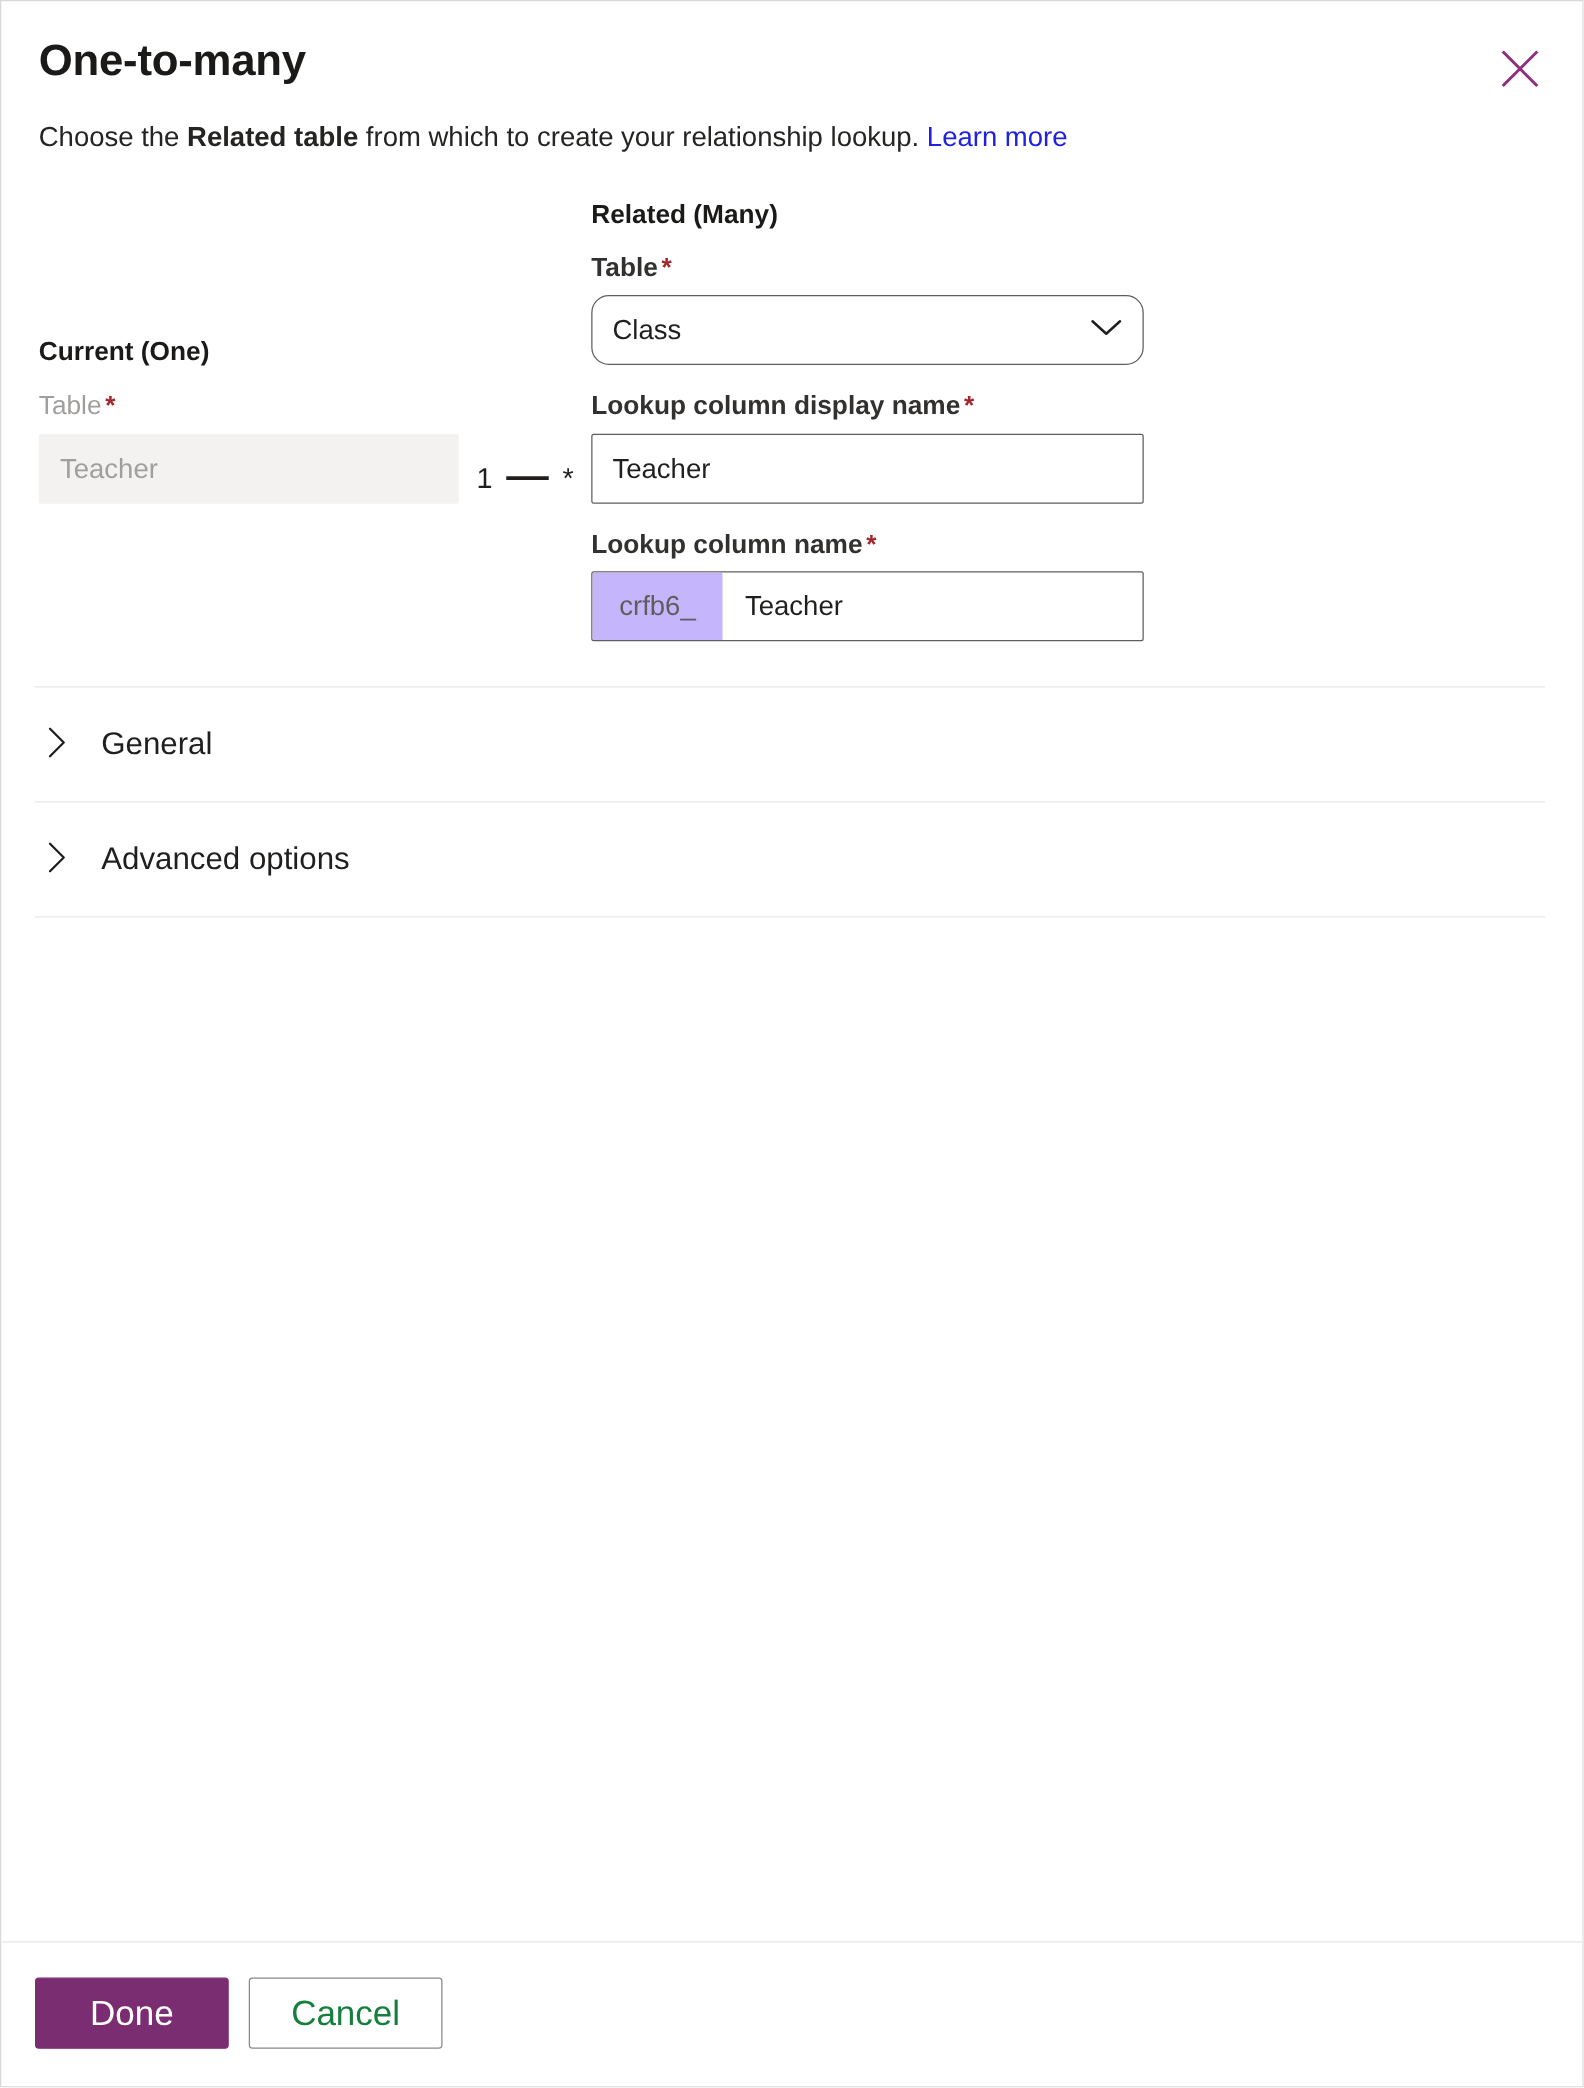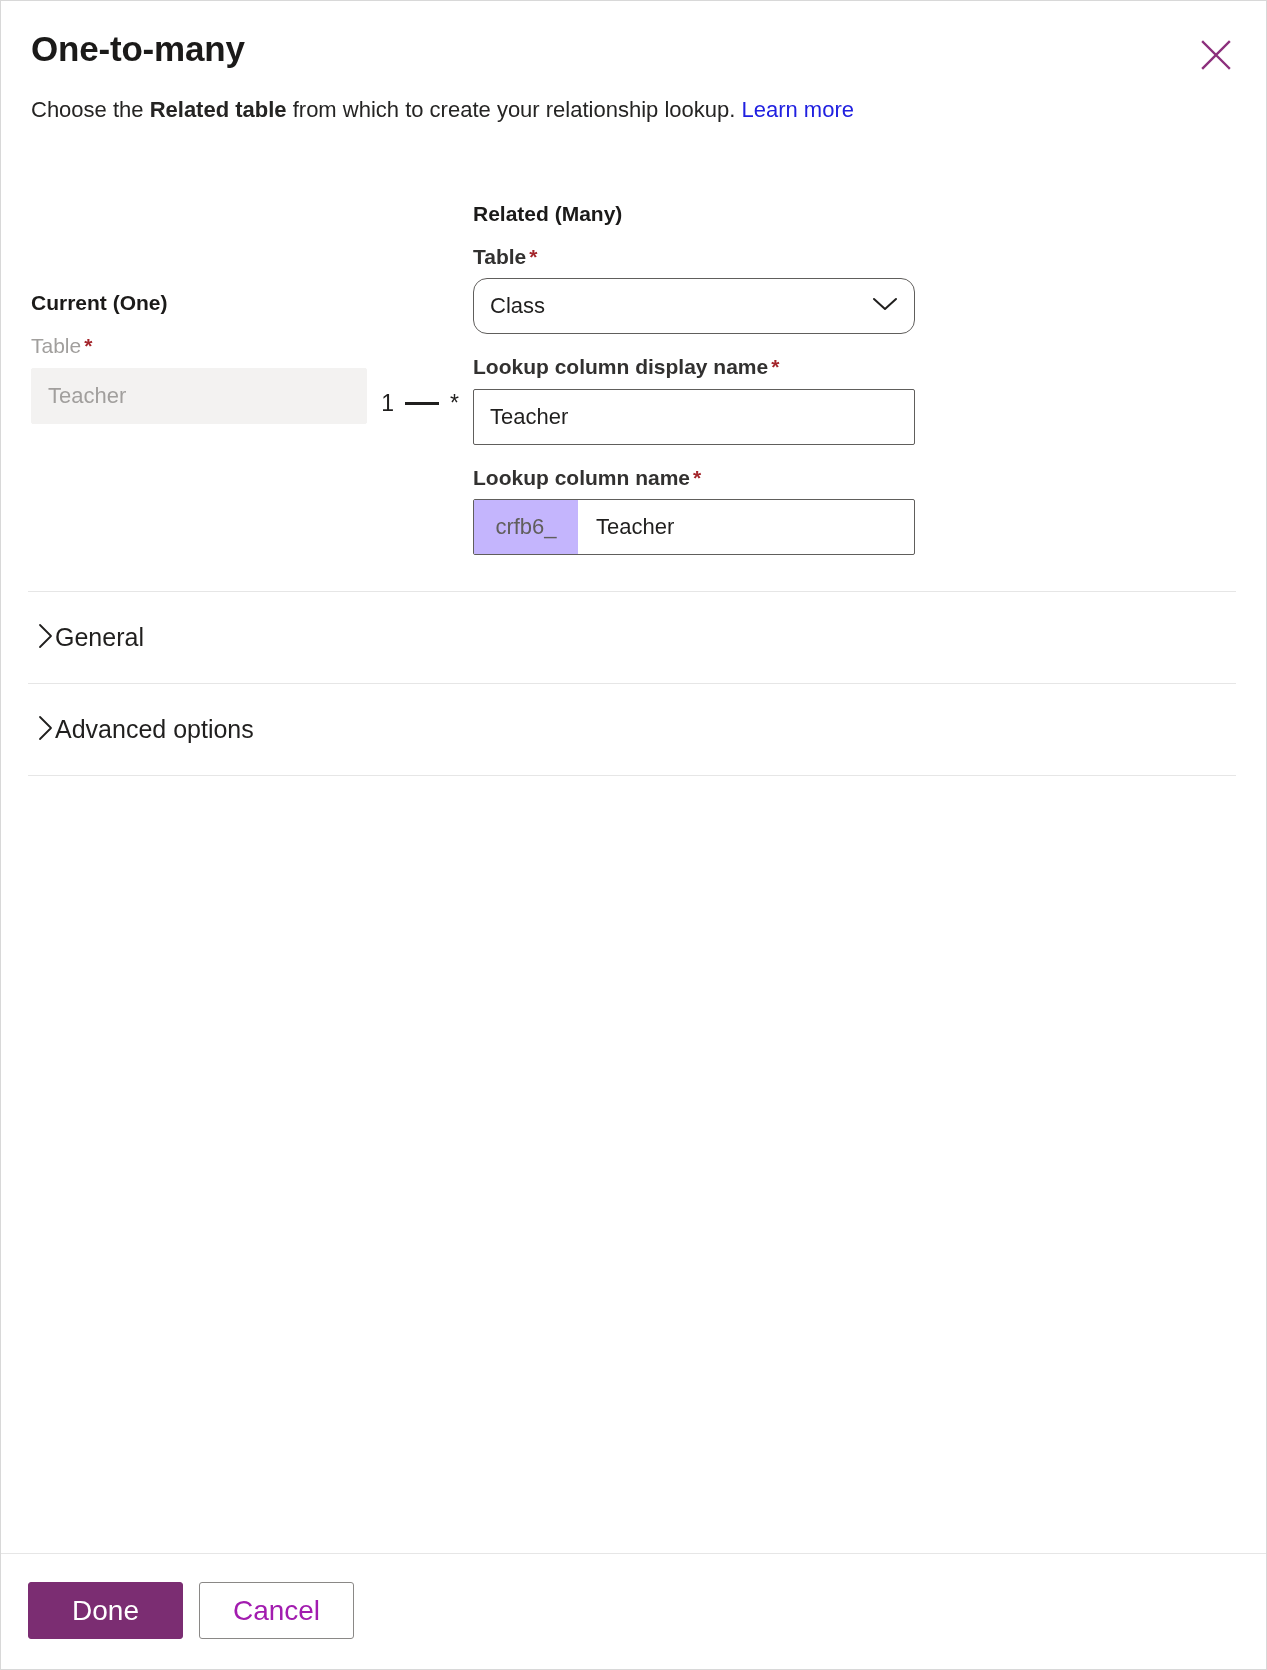--- a/index.html
+++ b/index.html
@@ -83,21 +83,21 @@
   .col-left { width: 336px; flex: 0 0 336px; }
   .col-connector {
     width: 106px;
     flex: 0 0 106px;
     display: flex;
     align-items: center;
     justify-content: center;
     padding-top: 93px;
     gap: 11px;
   }
-  .col-right { flex: 1 1 auto; max-width: 442px; margin-top: 42px; }
+  .col-right { flex: 1 1 auto; max-width: 442px; }
 
   .group-heading {
     font-size: 21px;
     font-weight: 700;
     color: #1b1a19;
     margin: 0 0 18px 0;
     line-height: 1.2;
   }
   .field-label {
     font-size: 21px;
@@ -202,20 +202,21 @@
     flex: 0 0 auto;
   }
   .section-divider {
     height: 1px;
     background: #e6e6e6;
     margin: 0 30px 0 27px;
   }
   .accordion-row {
     display: flex;
     align-items: center;
+    gap: 26px;
     padding: 30px 30px 30px 36px;
     cursor: pointer;
     background: transparent;
     border: none;
     width: 100%;
     text-align: left;
   }
   .accordion-label {
     font-size: 25px;
     color: #201f1e;
@@ -243,21 +244,21 @@
     cursor: pointer;
     padding: 0 20px;
   }
   .btn-primary {
     background: #7b2d72;
     color: #ffffff;
     border: 1px solid #7b2d72;
   }
   .btn-secondary {
     background: #ffffff;
-    color: #a21caf;
+    color: #15803d;
     border: 1px solid #8a8886;
   }
 </style>
 </head>
 <body>
 
 <div class="page">
 
   <div class="dialog-header">
     <h1 class="dialog-title">One-to-many</h1>

